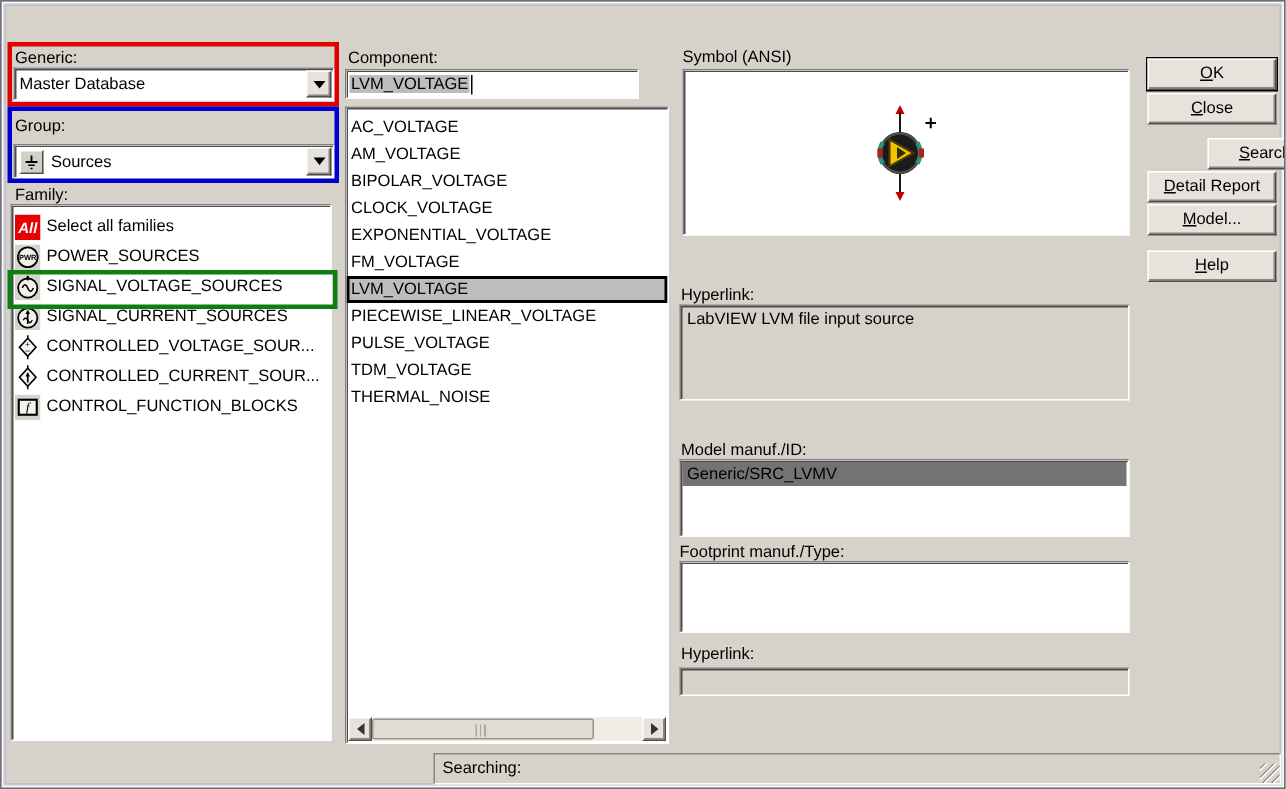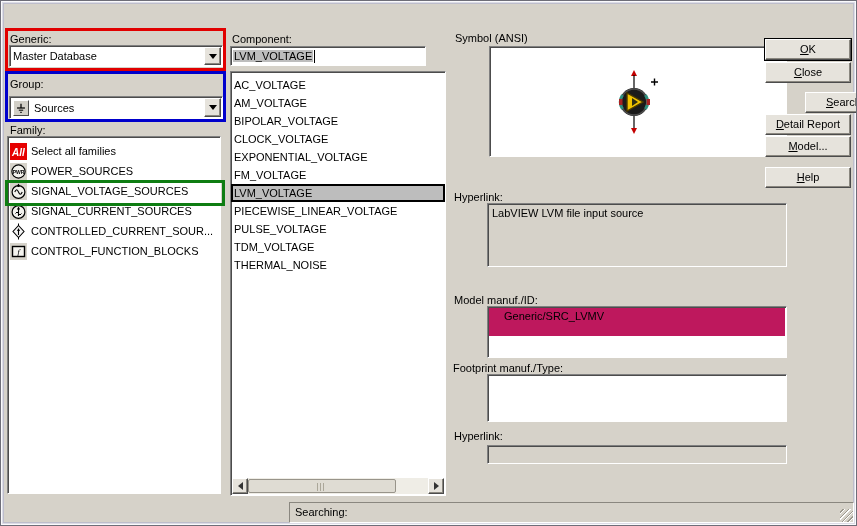--- a/index.html
+++ b/index.html
@@ -58,22 +58,22 @@
   .tri-r{width:0;height:0;border-top:4px solid transparent;border-bottom:4px solid transparent;border-left:5px solid #333;}
   .sb-track{position:relative;flex:1;}
   .sb-thumb{position:absolute;left:0;top:0;height:14px;width:148px;margin:1px 0;background:#dfdcd3;border:1px solid #98948a;border-radius:2px;}
   .sb-thumb::after{content:"";position:absolute;left:50%;top:3px;width:9px;height:8px;margin-left:-5px;
      background:repeating-linear-gradient(90deg,#aba799 0 1px,transparent 1px 3px);}
   
   .btn{position:absolute;left:764px;width:86px;height:21px;text-align:center;line-height:19px;cursor:default;}
   .btn::first-letter{text-decoration:underline;}
   .btn.default{box-shadow:0 0 0 1px #000, inset -1px -1px 0 #8a877f;}
   
-  .panel{position:absolute;margin-left:34px;}
-  .model-row{height:28px;line-height:16px;background:#be185d;padding-left:15px;margin:1px;}
+  .panel{position:absolute;}
+  .model-row{height:16px;line-height:16px;background:#737373;padding-left:3px;margin:1px;}
   
   .status-panel{position:absolute;height:21px;line-height:19px;padding-left:5px;
     border:1px solid;border-color:#8a877f #ffffff #ffffff #8a877f;}
   .grip{position:absolute;right:3px;bottom:3px;width:13px;height:13px;
     background:repeating-linear-gradient(135deg,transparent 0 2px,#9c988d 2px 3px,#fff 3px 4px);}
   .symlabel{position:absolute;text-align:left;}
 </style>
 </head>
 <body>
 
@@ -138,20 +138,31 @@
       <svg width="17" height="17" viewBox="0 0 17 17">
         <rect width="17" height="17" fill="#d6d3ca"></rect>
         <circle cx="8.5" cy="9" r="6.4" fill="#f2f1ec" stroke="#000" stroke-width="1.2"></circle>
         <line x1="8.5" y1="4.5" x2="8.5" y2="13" stroke="#000" stroke-width="1.1"></line>
         <polygon points="8.5,3.5 6.9,6.4 10.1,6.4" fill="#000"></polygon>
         <path d="M5.5 10.5 q1.5 -3 3 0 t3 0" fill="none" stroke="#000" stroke-width="1"></path>
       </svg>
       <span>SIGNAL_CURRENT_SOURCES</span>
     </div>
 
+    <div class="frow">
+      <svg width="17" height="17" viewBox="0 0 17 17">
+        <rect width="17" height="17" fill="#fff"></rect>
+        <line x1="8.5" y1="0.5" x2="8.5" y2="3" stroke="#000"></line>
+        <line x1="8.5" y1="14" x2="8.5" y2="16.5" stroke="#000"></line>
+        <polygon points="8.5,2.5 14,8.5 8.5,14.5 3,8.5" fill="#f4f4f4" stroke="#000" stroke-width="1.1"></polygon>
+        <text x="8.5" y="8" font-size="5.5" text-anchor="middle" font-family="sans-serif">+</text>
+        <text x="8.5" y="13" font-size="6" text-anchor="middle" font-family="sans-serif">−</text>
+      </svg>
+      <span>CONTROLLED_VOLTAGE_SOUR...</span>
+    </div>
 
     <div class="frow">
       <svg width="17" height="17" viewBox="0 0 17 17">
         <rect width="17" height="17" fill="#fff"></rect>
         <line x1="8.5" y1="0.5" x2="8.5" y2="3" stroke="#000"></line>
         <line x1="8.5" y1="14" x2="8.5" y2="16.5" stroke="#000"></line>
         <polygon points="8.5,2.5 14,8.5 8.5,14.5 3,8.5" fill="#f4f4f4" stroke="#000" stroke-width="1.1"></polygon>
         <line x1="8.5" y1="6.5" x2="8.5" y2="12" stroke="#000" stroke-width="1.1"></line>
         <polygon points="8.5,5 7,8 10,8" fill="#000"></polygon>
       </svg>

